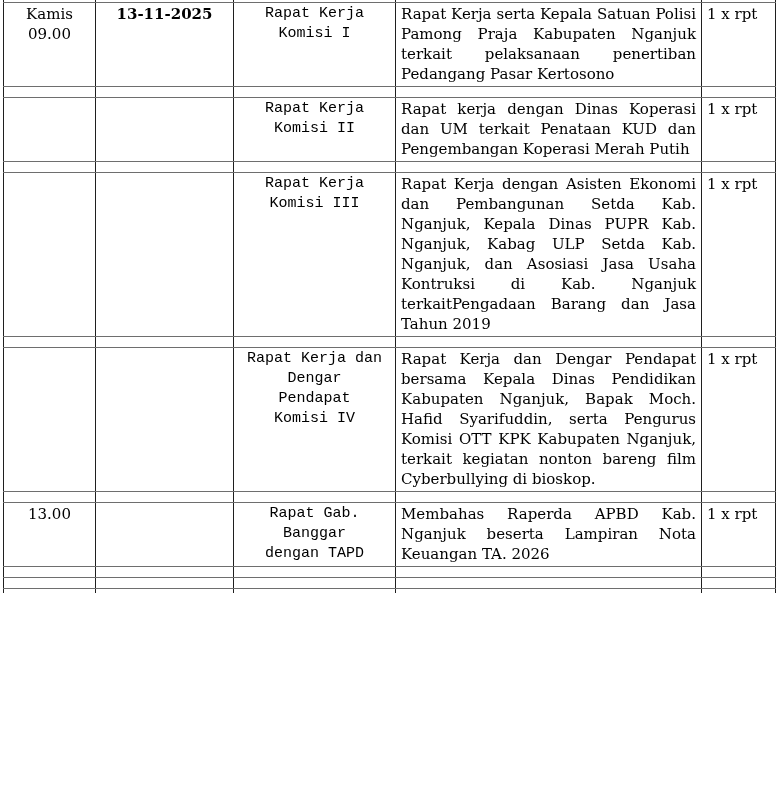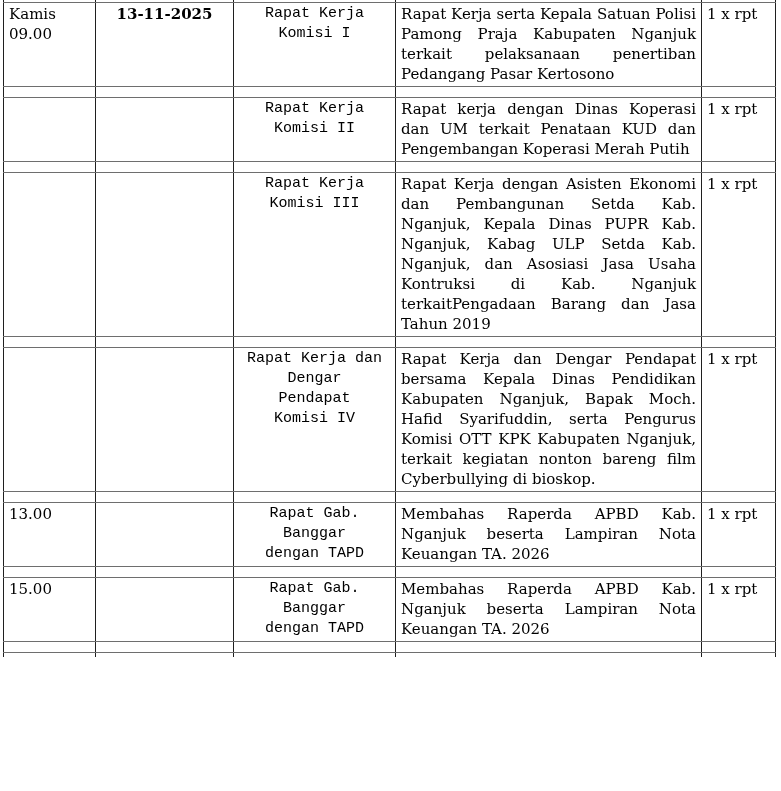--- a/index.html
+++ b/index.html
@@ -25,21 +25,21 @@
     border-left: 1px solid #1f1f1f;
     border-right: 1px solid #1f1f1f;
     border-top: 1px solid #6e6e6e;
     border-bottom: 1px solid #6e6e6e;
     vertical-align: top;
     padding: 1px 5px 2px 5px;
     line-height: 20px;
     overflow: hidden;
     word-wrap: break-word;
   }
-  td.c-time   { white-space: pre-line; }
+  td.c-time   { text-align: center; white-space: pre-line; }
   td.c-date   { text-align: center; font-weight: bold; }
   td.c-agenda { text-align: center; white-space: pre-line; font-family: Liberation Mono, monospace; }
   td.c-desc   { text-align: justify; text-justify: inter-word; }
   td.c-freq   { text-align: left; }
   tr.spacer td { height: 10px; padding: 0; }
   tr.cut-top td { height: 2px; padding: 0; border-top: none; }
   tr.cut-bottom td { height: 4px; padding: 0; border-bottom: none; }
 </style>
 </head>
 <body>
@@ -132,29 +132,20 @@
         <td class="c-desc">Membahas Raperda APBD Kab. Nganjuk beserta Lampiran Nota Keuangan TA. 2026</td>
         <td class="c-freq">1 x rpt</td>
       </tr>
       <tr class="spacer">
         <td class="c-time"></td>
         <td class="c-date"></td>
         <td class="c-agenda"></td>
         <td class="c-desc"></td>
         <td class="c-freq"></td>
       </tr>
-      <tr>
-        <td class="c-time">15.00</td>
-        <td class="c-date"></td>
-        <td class="c-agenda">Rapat Gab.
-Banggar
-dengan TAPD</td>
-        <td class="c-desc">Membahas Raperda APBD Kab. Nganjuk beserta Lampiran Nota Keuangan TA. 2026</td>
-        <td class="c-freq">1 x rpt</td>
-      </tr>
       <tr class="spacer">
         <td class="c-time"></td>
         <td class="c-date"></td>
         <td class="c-agenda"></td>
         <td class="c-desc"></td>
         <td class="c-freq"></td>
       </tr>
       <tr class="spacer cut-bottom">
         <td class="c-time"></td>
         <td class="c-date"></td>

